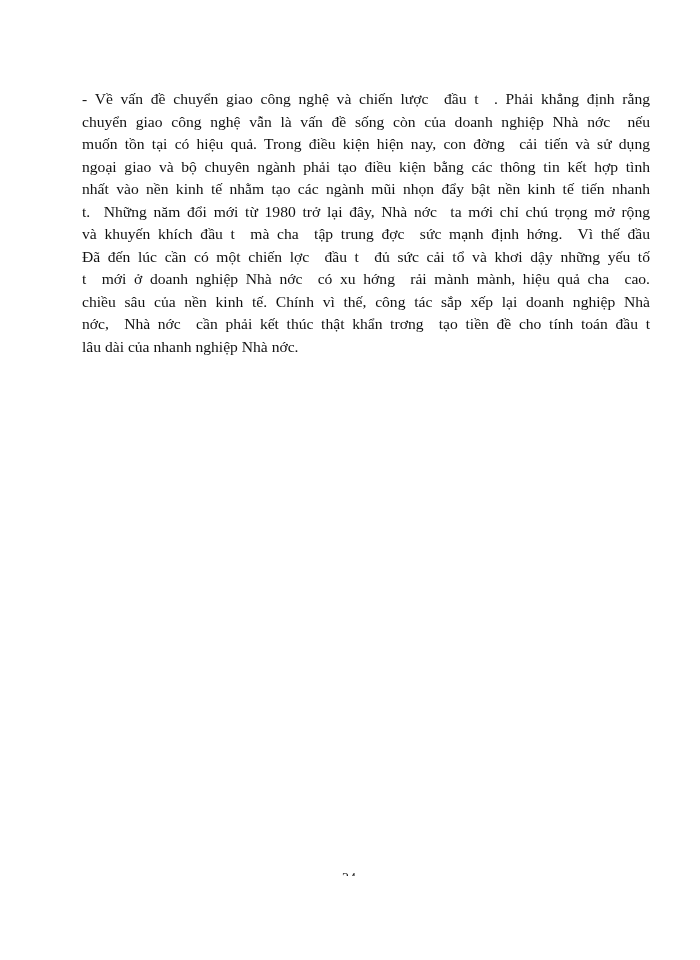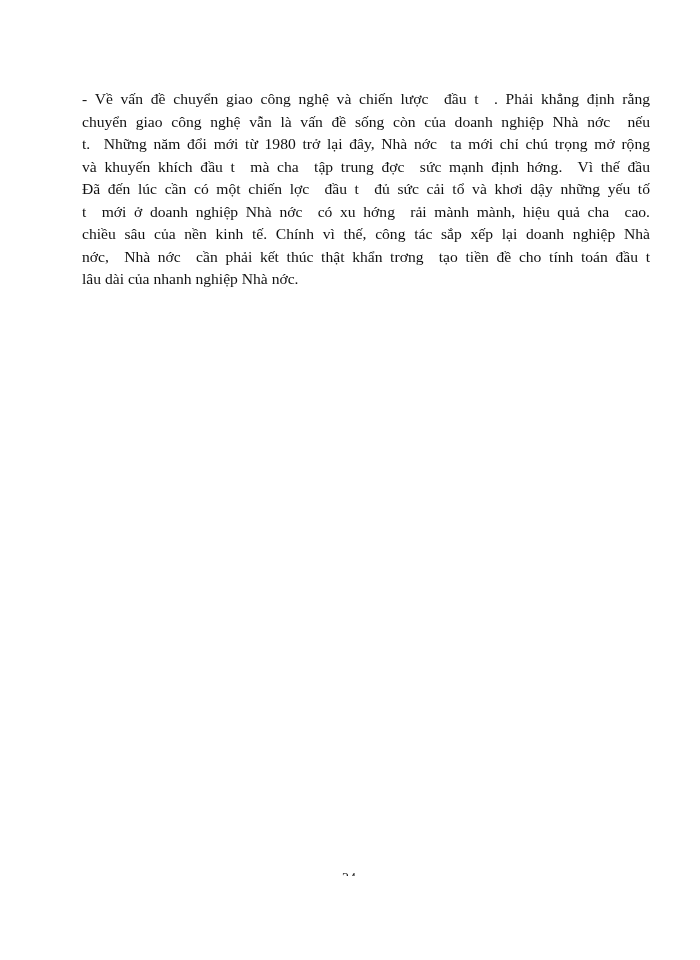--- a/index.html
+++ b/index.html
@@ -23,20 +23,23 @@
     line-height:14px; position:relative; top:1px;
   }
 </style>
 </head>
 <body>
 
 <div class="page">
   <div class="para">
     <span class="line">- Về vấn đề chuyển giao công nghệ và chiến lược  đầu t  . Phải khẳng định rằng</span>
     <span class="line">chuyển giao công nghệ vẫn là vấn đề sống còn của doanh nghiệp Nhà nớc  nếu</span>
+    <span class="line">muốn tồn tại có hiệu quả. Trong điều kiện hiện nay, con đờng  cải tiến và sử dụng</span>
+    <span class="line">ngoại giao và bộ chuyên ngành phải tạo điều kiện bằng các thông tin kết hợp tình</span>
+    <span class="line">nhất vào nền kinh tế nhằm tạo các ngành mũi nhọn đẩy bật nền kinh tế tiến nhanh</span>
     <span class="line">t.  Những năm đổi mới từ 1980 trở lại đây, Nhà nớc  ta mới chỉ chú trọng mở rộng</span>
     <span class="line">và khuyến khích đầu t  mà cha  tập trung đợc  sức mạnh định hớng.  Vì thế đầu</span>
     <span class="line">Đã đến lúc cần có một chiến lợc  đầu t  đủ sức cải tổ và khơi dậy những yếu tố</span>
     <span class="line">t  mới ở doanh nghiệp Nhà nớc  có xu hớng  rải mành mành, hiệu quả cha  cao.</span>
     <span class="line">chiều sâu của nền kinh tế. Chính vì thế, công tác sắp xếp lại doanh nghiệp Nhà</span>
     <span class="line">nớc,  Nhà nớc  cần phải kết thúc thật khẩn trơng  tạo tiền đề cho tính toán đầu t</span>
     <span class="line last">lâu dài của nhanh nghiệp Nhà nớc.</span>
   </div>
   <div class="pagenum">
     <span>24</span>

